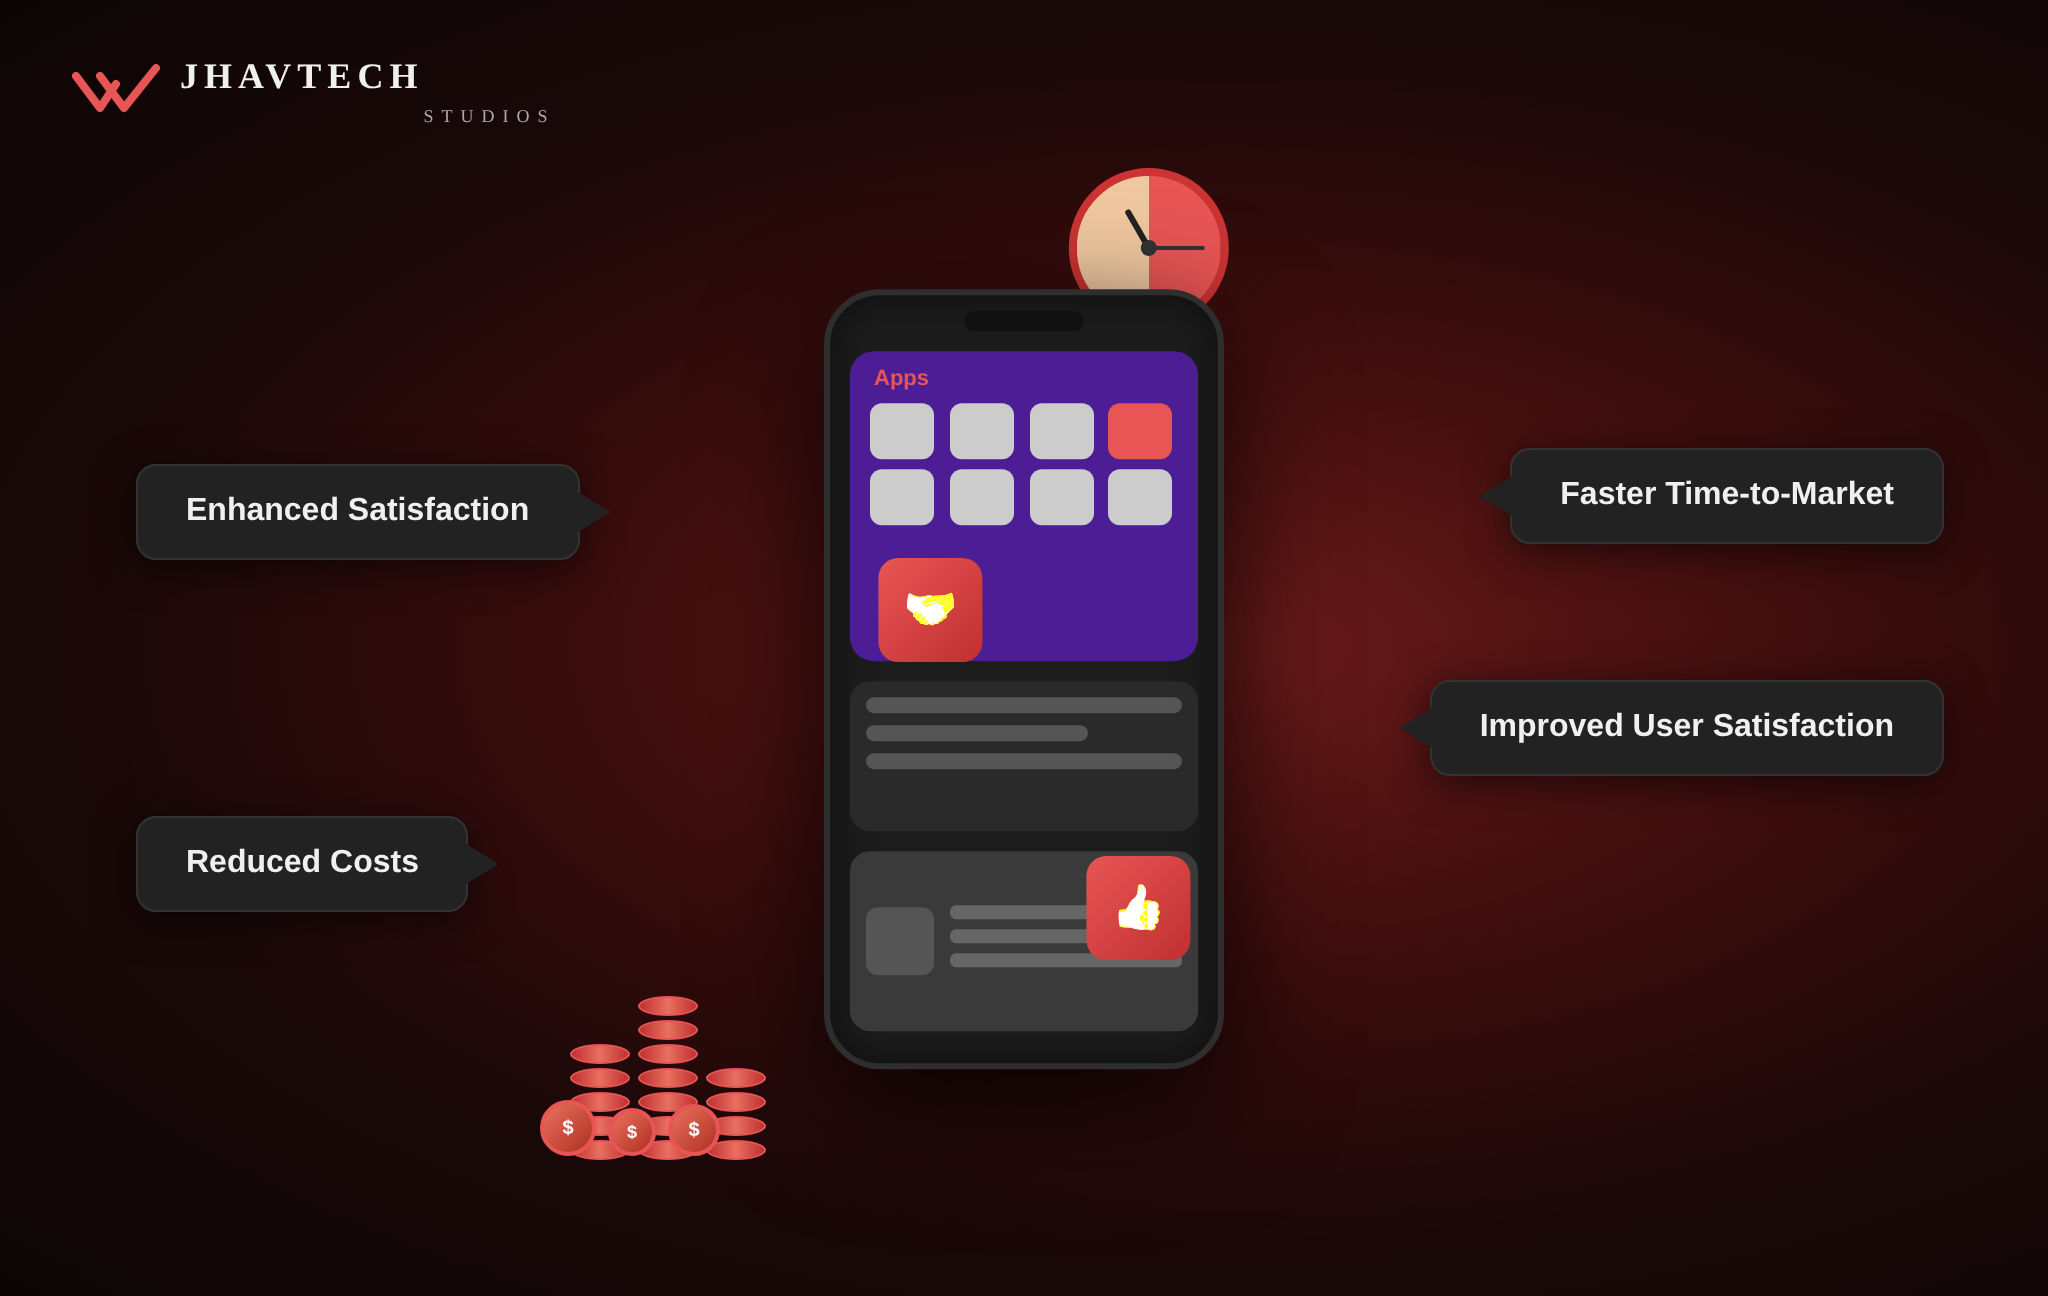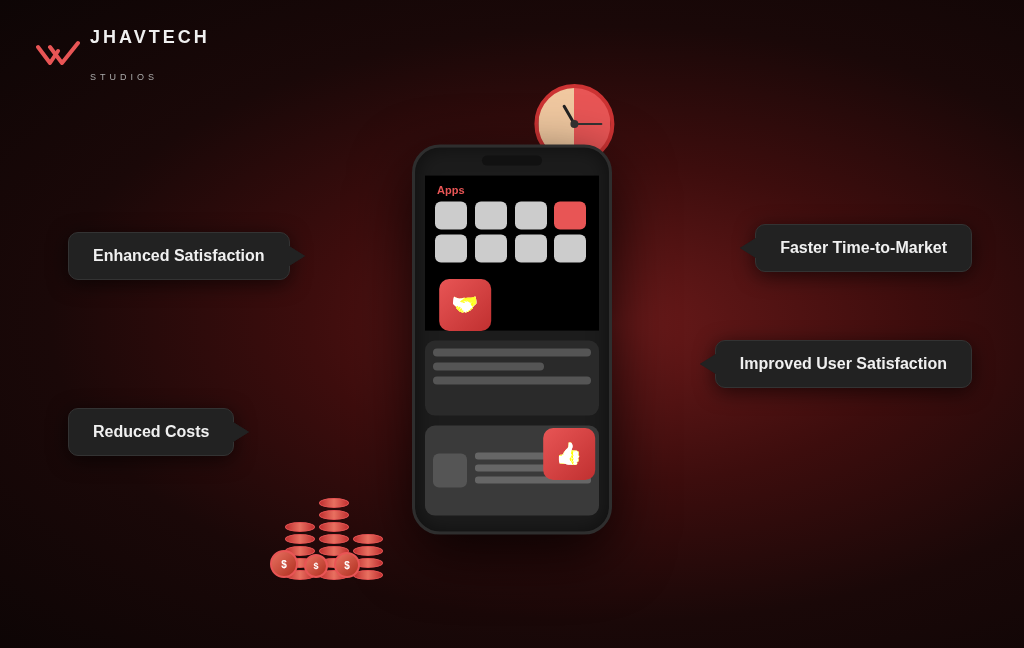--- a/index.html
+++ b/index.html
@@ -29,22 +29,22 @@
       gap: 10px;
     }
 
     .logo-icon {
       width: 44px;
       height: 36px;
     }
 
     .logo-text {
       display: flex;
-      flex-direction: column;
       line-height: 1.1;
+      font-family: Liberation Serif, serif;
     }
 
     .logo-name {
       color: #f0f0f0;
       font-size: 18px;
       font-weight: 700;
       letter-spacing: 3px;
     }
 
     .logo-sub {
@@ -87,22 +87,22 @@
       z-index: 10;
     }
 
     
     .phone-screen-top {
       position: absolute;
       top: 28px;
       left: 10px;
       right: 10px;
       height: 155px;
-      background: #000000;
-      border-radius: 0;
+      background: #4c1d95;
+      border-radius: 12px;
     }
 
     .apps-label {
       position: absolute;
       top: 8px;
       left: 12px;
       color: #e85555;
       font-size: 11px;
       font-weight: 700;
     }

